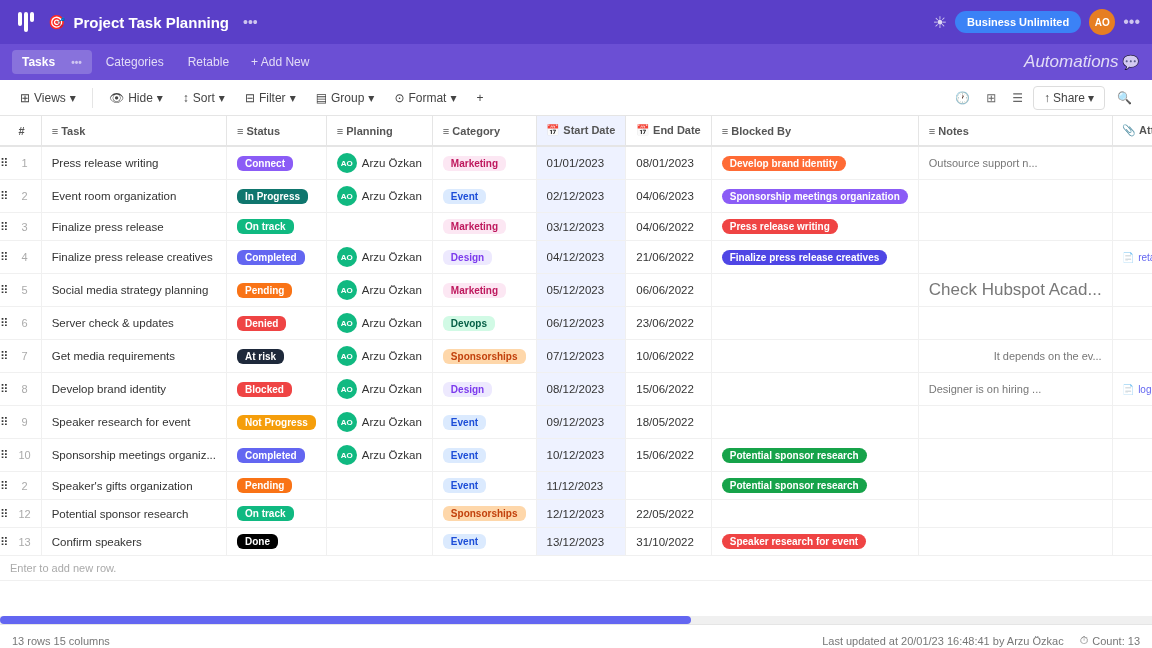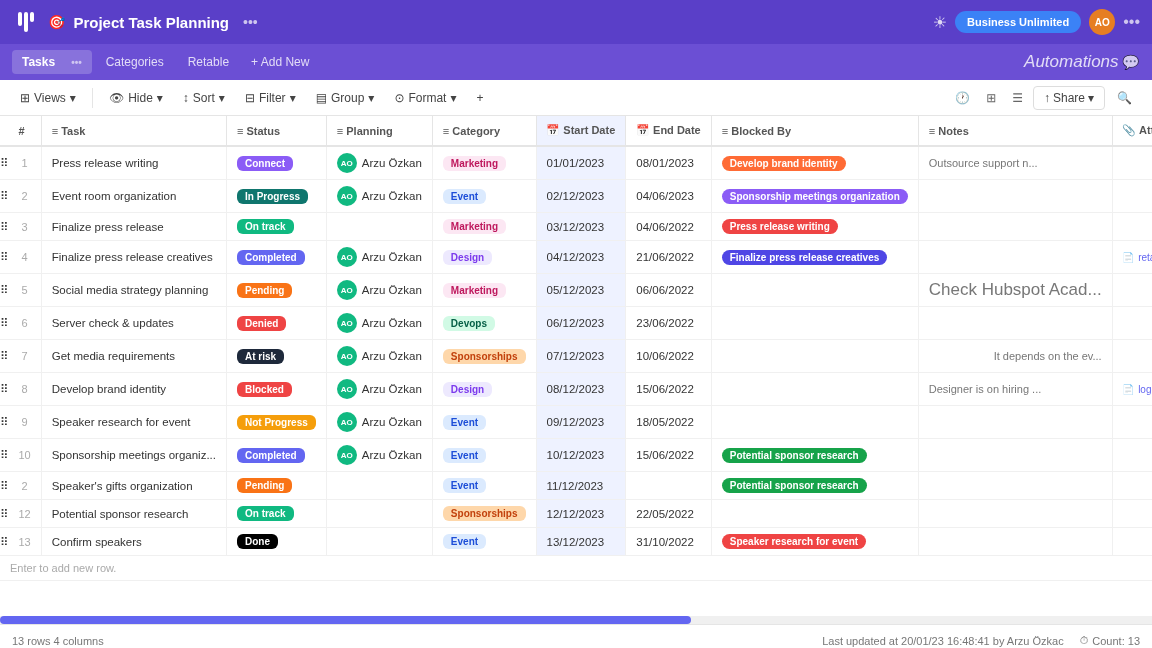--- a/index.html
+++ b/index.html
@@ -477,19 +477,19 @@
         </tr>
       </tbody>
   </table>
 </div>
 
 <div class="scroll-bar-container">
   <div class="scroll-bar-thumb"></div>
 </div>
 
 <div class="bottom-bar">
-  <span class="bottom-left">13 rows  4 columns</span>
+  <span class="bottom-left">13 rows  15 columns</span>
   <div class="bottom-right">
     <span>Last updated at 20/01/23 16:48:41 by Arzu Özkac</span>
     <span style="margin-left:12px;">⏱</span>
     <span>Count: 13</span>
   </div>
 </div>
 
 </body></html>

